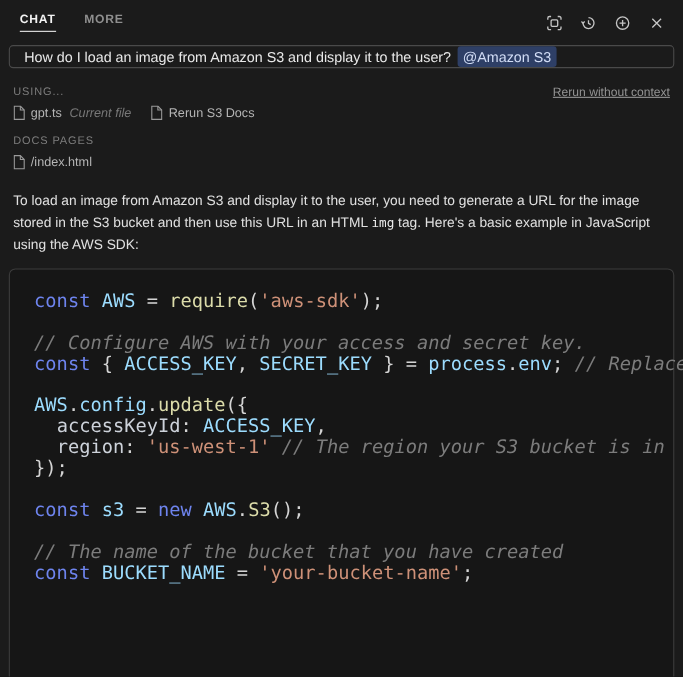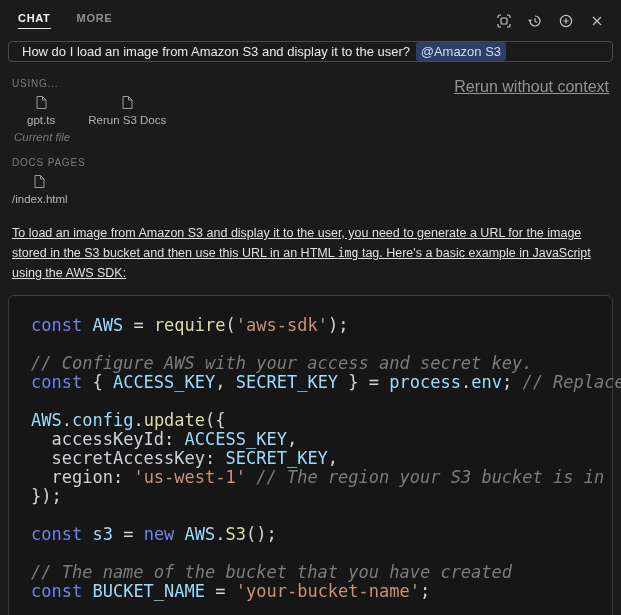--- a/index.html
+++ b/index.html
@@ -21,27 +21,27 @@
   .icon-btn svg{display:block;}
 
   .prompt-box{margin:10px 8px 0;border:1px solid var(--panel_border);border-radius:4px;
     padding:1px 13px;font-size:13px;color:#e9e9e9;line-height:17px;}
   .mention{background:var(--mention_bg);color:var(--mention_text);border-radius:3px;padding:2px 5px;margin-left:2px;}
 
   .context-row{display:flex;margin:16px 12px 0;align-items:flex-start;}
   .context-left{flex:1;}
   .section-label{font-size:10px;letter-spacing:.8px;color:#7d7d7d;}
   .ctx-items{display:flex;gap:18px;margin-top:7px;}
-  .ctx-item{display:flex;align-items:center;gap:5px;font-size:11.5px;color:#b5b5b5;cursor:pointer;flex-direction:column;}
+  .ctx-item{display:flex;align-items:flex-end;gap:5px;font-size:11.5px;color:#b5b5b5;cursor:pointer;}
   .ctx-suffix{color:#787878;margin-left:2px;font-style:italic;}
-  .rerun-link{font-size:16px;color:#949494;text-decoration:underline;cursor:pointer;}
+  .rerun-link{font-size:11px;color:#949494;text-decoration:underline;cursor:pointer;}
 
   .docs-section{margin:14px 12px 0;}
 
-  .answer{margin:18px 12px 0;font-size:12.5px;line-height:20px;color:#e0e0e0;text-decoration:underline;}
+  .answer{margin:18px 12px 0;font-size:12.5px;line-height:20px;color:#e0e0e0;}
   .answer code{font-family:"DejaVu Sans Mono",monospace;font-size:11.5px;color:#ececec;}
 
   .code-block{margin:12px 8px 0;border:1px solid var(--code_border);border-radius:6px;
     background:var(--code_background);padding:20px 12px 20px 22px;height:420px;}
   .code-line{font-family:"DejaVu Sans Mono",monospace;font-size:17px;line-height:19px;white-space:pre;}
   .tk-kw{color:var(--kw);} .tk-var{color:var(--var);} .tk-fn{color:var(--fn);}
   .tk-str{color:var(--str);} .tk-com{color:var(--com);font-style:italic;}
   .tk-pl{color:var(--pl);} .tk-prop{color:var(--prop);}
 </style>
 </head>
@@ -131,21 +131,20 @@
 
   <div class="code-block">
     <div class="code-content">
         <div class="code-line"><span class="tk-kw">const</span><span class="tk-pl"> </span><span class="tk-var">AWS</span><span class="tk-pl"> = </span><span class="tk-fn">require</span><span class="tk-pl">(</span><span class="tk-str">'aws-sdk'</span><span class="tk-pl">);</span></div>
         <div class="code-line">&nbsp;</div>
         <div class="code-line"><span class="tk-com">// Configure AWS with your access and secret key.</span></div>
         <div class="code-line"><span class="tk-kw">const</span><span class="tk-pl"> { </span><span class="tk-var">ACCESS_KEY</span><span class="tk-pl">, </span><span class="tk-var">SECRET_KEY</span><span class="tk-pl"> } = </span><span class="tk-var">process</span><span class="tk-pl">.</span><span class="tk-var">env</span><span class="tk-pl">; </span><span class="tk-com">// Replace with your keys</span></div>
         <div class="code-line">&nbsp;</div>
         <div class="code-line"><span class="tk-var">AWS</span><span class="tk-pl">.</span><span class="tk-var">config</span><span class="tk-pl">.</span><span class="tk-fn">update</span><span class="tk-pl">({</span></div>
         <div class="code-line"><span class="tk-pl">  </span><span class="tk-prop">accessKeyId</span><span class="tk-pl">: </span><span class="tk-var">ACCESS_KEY</span><span class="tk-pl">,</span></div>
-        <div class="code-line"><span class="tk-pl">  </span><span class="tk-prop">secretAccessKey</span><span class="tk-pl">: </span><span class="tk-var">SECRET_KEY</span><span class="tk-pl">,</span></div>
         <div class="code-line"><span class="tk-pl">  </span><span class="tk-prop">region</span><span class="tk-pl">: </span><span class="tk-str">'us-west-1'</span><span class="tk-pl"> </span><span class="tk-com">// The region your S3 bucket is in</span></div>
         <div class="code-line"><span class="tk-pl">});</span></div>
         <div class="code-line">&nbsp;</div>
         <div class="code-line"><span class="tk-kw">const</span><span class="tk-pl"> </span><span class="tk-var">s3</span><span class="tk-pl"> = </span><span class="tk-kw">new</span><span class="tk-pl"> </span><span class="tk-var">AWS</span><span class="tk-pl">.</span><span class="tk-fn">S3</span><span class="tk-pl">();</span></div>
         <div class="code-line">&nbsp;</div>
         <div class="code-line"><span class="tk-com">// The name of the bucket that you have created</span></div>
         <div class="code-line"><span class="tk-kw">const</span><span class="tk-pl"> </span><span class="tk-var">BUCKET_NAME</span><span class="tk-pl"> = </span><span class="tk-str">'your-bucket-name'</span><span class="tk-pl">;</span></div>
         <div class="code-line">&nbsp;</div>
       </div>
   </div>

